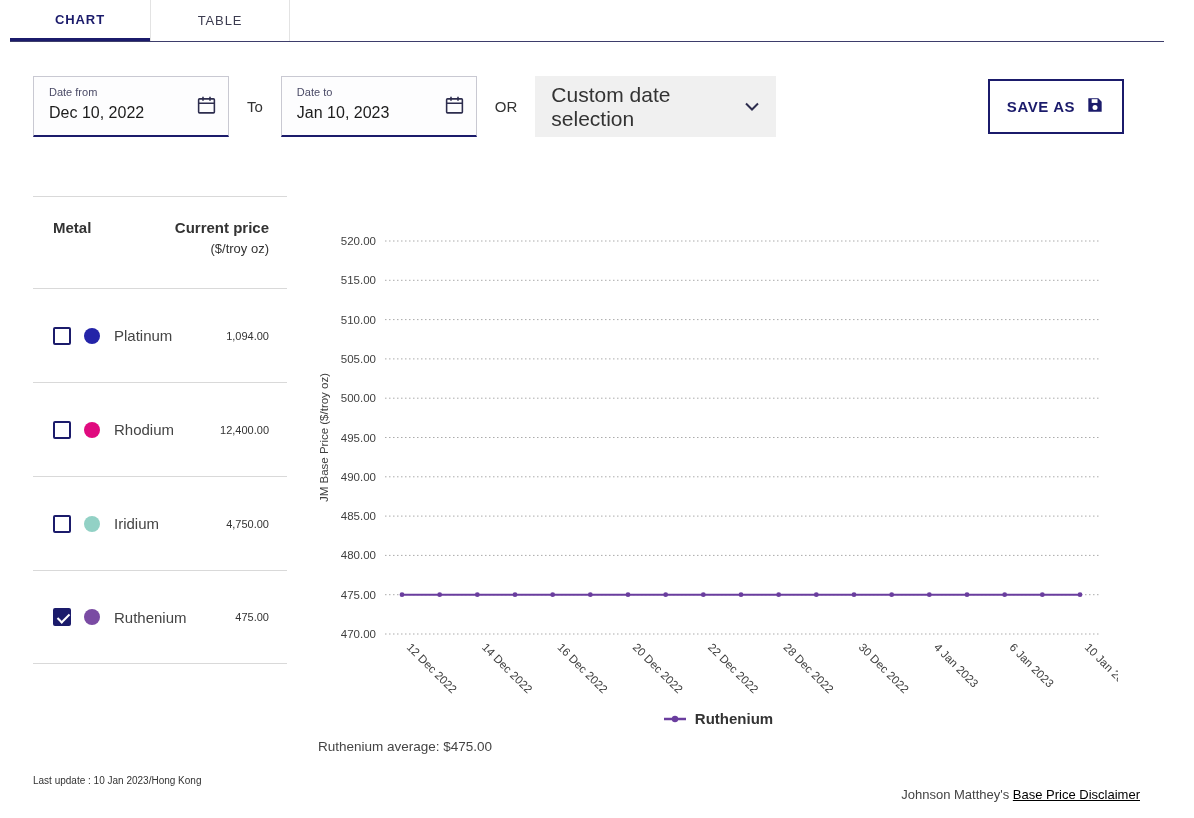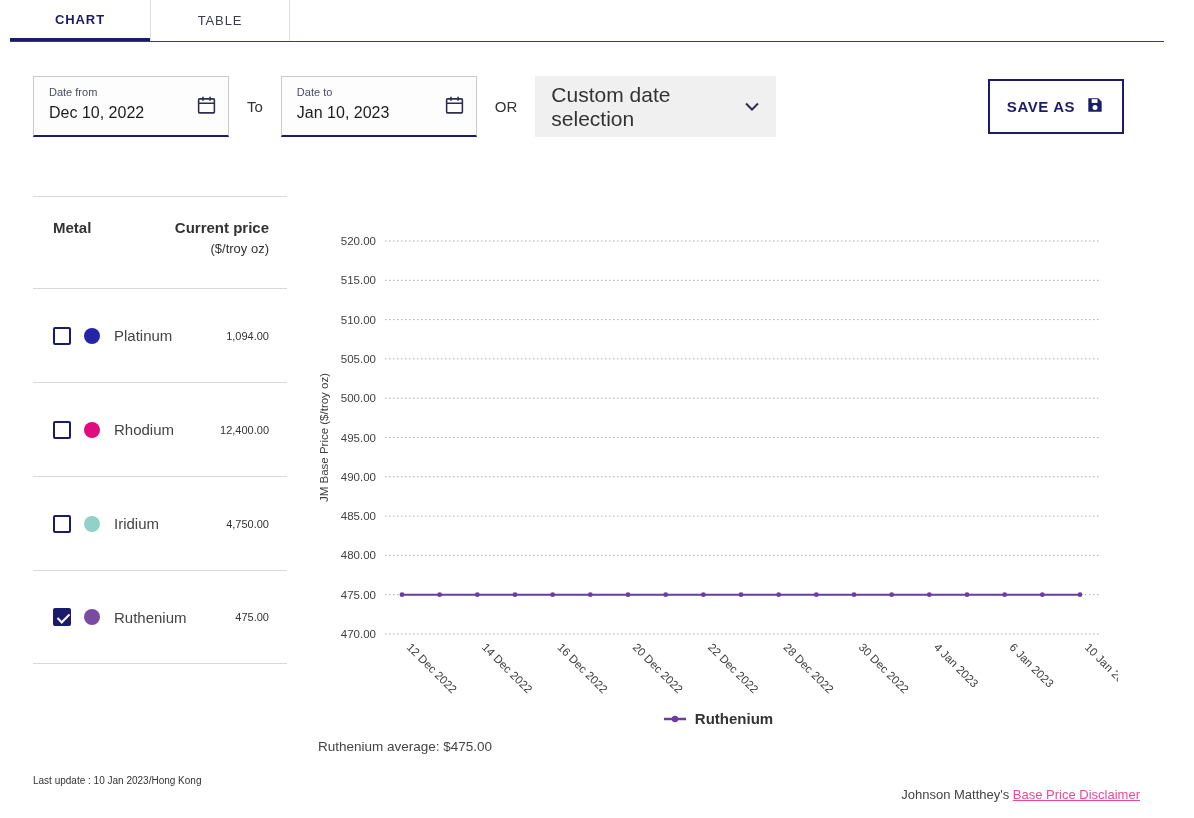--- a/index.html
+++ b/index.html
@@ -51,21 +51,21 @@
 
   
   .chart-wrap { position:absolute; left:318px; top:228px; width:800px; }
   .tick { font-size:11.5px; fill:#3f3f3f; font-family:"Liberation Sans","DejaVu Sans",sans-serif; }
   .legend { display:flex; align-items:center; justify-content:center; gap:8px; margin-top:3px; }
   .legend-label { font-size:15px; font-weight:700; color:#333; }
   .avg-note { font-size:13.5px; color:#444; margin-top:12px; }
 
   
   .footer { position:absolute; right:54px; top:787px; font-size:13px; color:#444; }
-  .footer a { color:#ec4899; text-decoration:underline; cursor:pointer; }
+  .footer a { color:#000000; text-decoration:underline; cursor:pointer; }
 </style>
 </head>
 <body>
 
 <div class="tabs-row">
   <div class="tab tab-active">CHART</div>
   <div class="tab tab-inactive">TABLE</div>
 </div>
 
 <div class="filters">

